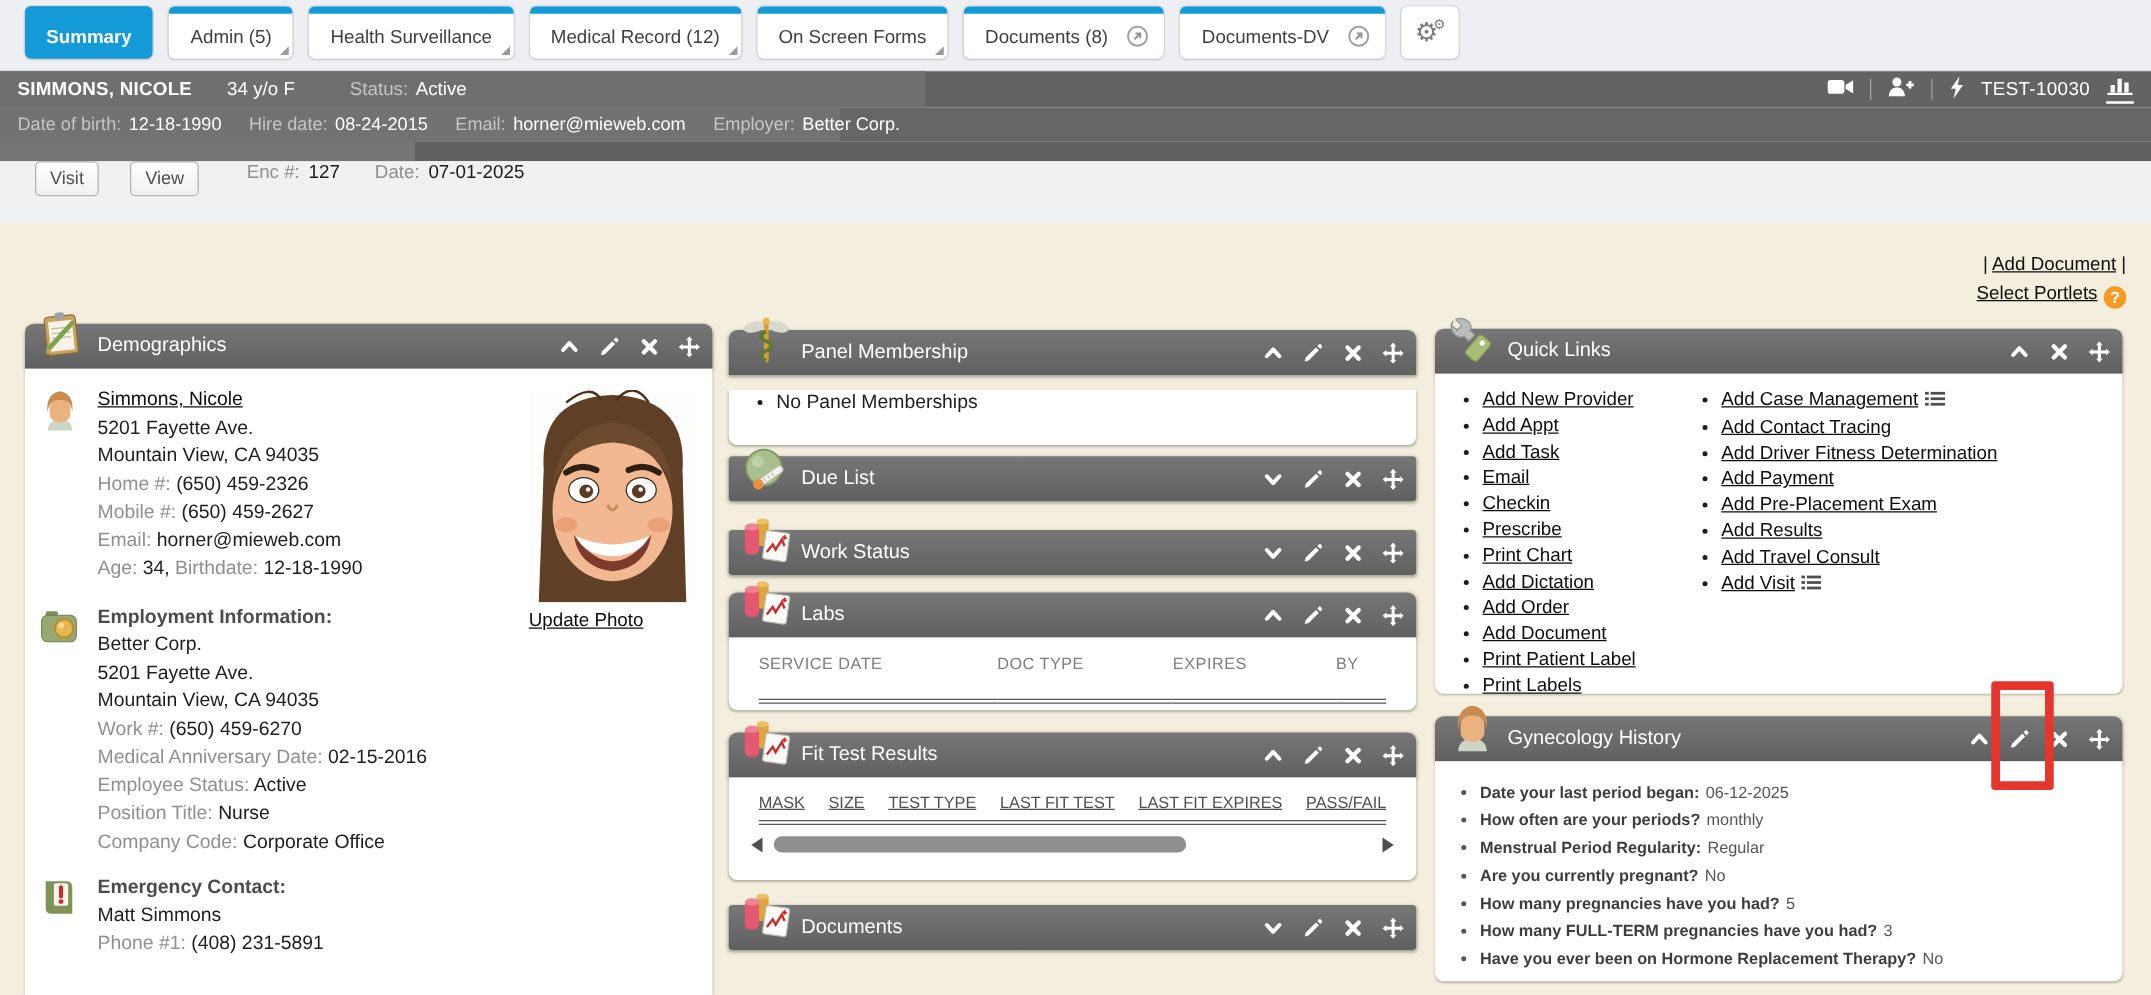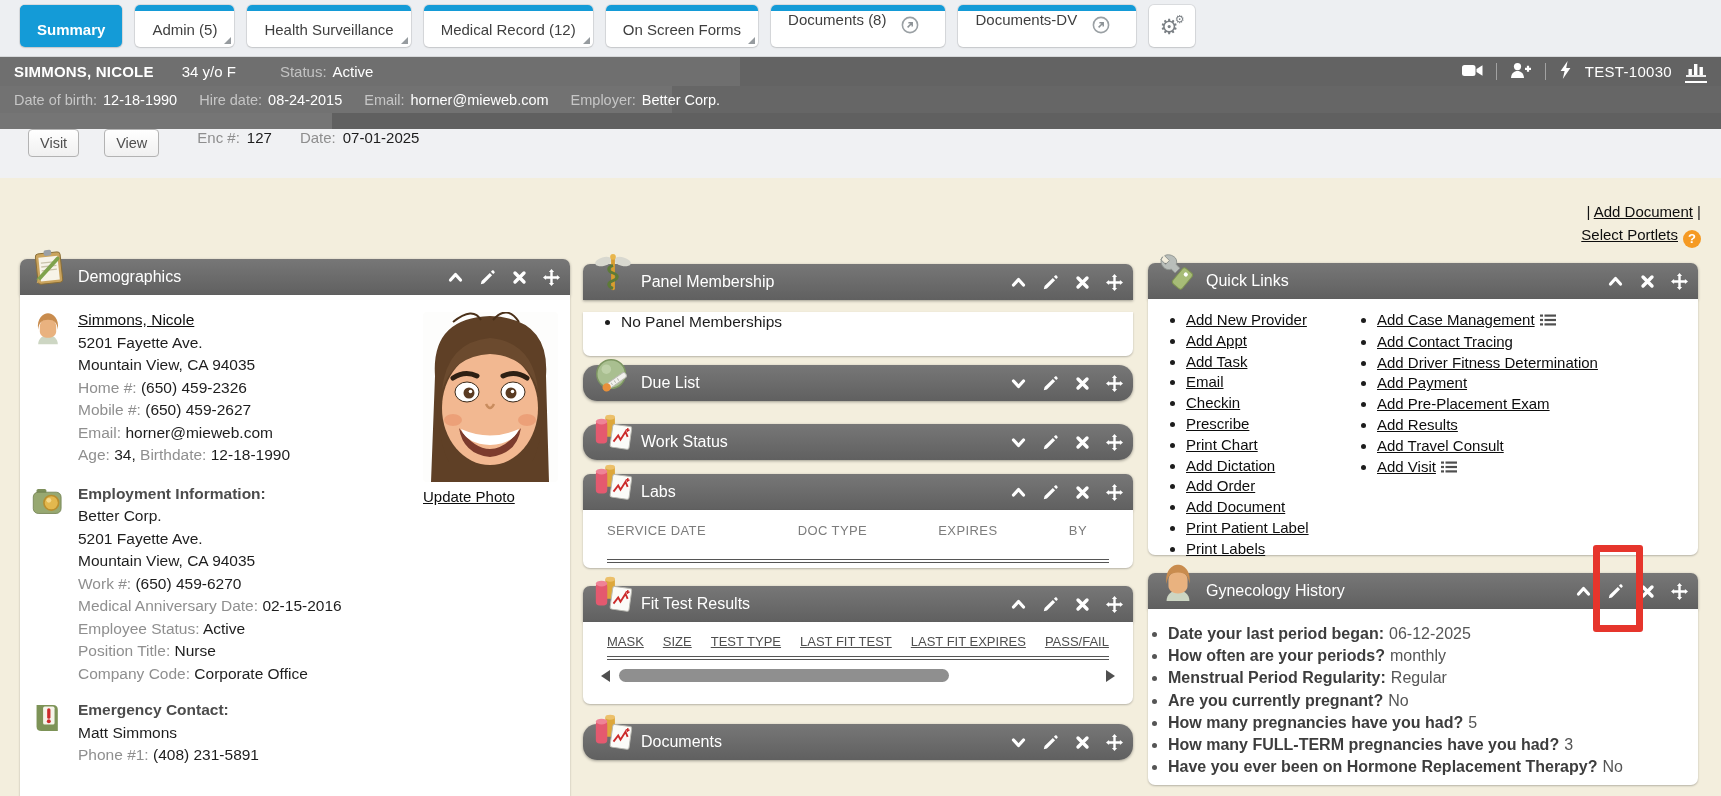--- a/index.html
+++ b/index.html
@@ -7,21 +7,21 @@
   body{position:relative;font-family:"Liberation Sans",sans-serif;background:#fff;overflow:hidden}
   a{color:#0d0d0d;text-decoration:underline;cursor:pointer}
 
   
   .tabbar{position:absolute;left:0;top:0;width:100%;height:57px;background:#edeff2;border-bottom:1px solid #d7d9db;display:flex;align-items:flex-start;padding:5px 0 0 20px;gap:13px}
   .tab,.tabgroup,.gearbtn{background:#fff;border-radius:5px;box-shadow:0 0 0 1px rgba(0,0,0,.08),0 1px 2px rgba(0,0,0,.10);position:relative;height:42px;overflow:hidden}
   .tab{display:flex;align-items:center;padding:6px 17px 0;font-size:15px;color:#3f3f3f;white-space:nowrap;cursor:pointer}
   .tab::before,.tabgroup::before{content:"";position:absolute;left:0;top:0;right:0;height:6px;background:#149bd7}
   .tab.active{background:#149bd7;color:#fff;font-weight:bold}
   .tab.fold::after{content:"";position:absolute;right:3px;bottom:3px;border-left:7px solid transparent;border-bottom:7px solid #969b9f}
-  .tabgroup{display:flex;padding:6px 22px 0 0}
+  .tabgroup{display:flex;align-items:center;padding:6px 8px 0 0}
   .tabgroup .tlabel{padding:0 10px 0 17px;font-size:15px;color:#3f3f3f;white-space:nowrap;cursor:pointer}
   .popout{width:27px;height:27px;display:flex;align-items:center;justify-content:center;cursor:pointer}
   .gearbtn{width:46px;display:flex;align-items:center;justify-content:center;color:#7b8085;cursor:pointer}
   .gear-main{font-size:21px;line-height:1}
   .gear-small{font-size:11px;margin:-14px 0 0 -4px}
 
   
   .banner1{position:absolute;top:57px;left:0;width:100%;height:29px;background:#636363;color:#fff;font-size:15px}
   .banner1 .shade{position:absolute;left:0;top:0;height:100%;width:740px;background:#6f6f6f}
   .b1in{position:relative;display:flex;align-items:center;height:100%;padding-left:14px}
@@ -51,21 +51,21 @@
 
   
   .content{position:absolute;top:178px;left:0;width:100%;height:618px;background:#f3eedd}
   .pagelinks{position:absolute;top:22px;right:20px;text-align:right;font-size:15px;color:#141414;line-height:23px}
   .help{display:inline-flex;width:18px;height:18px;border-radius:50%;background:#f59a23;color:#fff;font-weight:bold;font-size:13px;align-items:center;justify-content:center;vertical-align:-3px;margin-left:5px;cursor:pointer}
 
   
   .portlet{position:absolute;width:550px}
   .phead{position:relative;height:36px;background:linear-gradient(#777,#606060);display:flex;align-items:center;color:#fff;font-size:16px;padding-left:58px;box-shadow:0 1px 3px rgba(0,0,0,.35);cursor:move}
   .phead.expanded{border-radius:7px 7px 0 0}
-  .phead.collapsed{border-radius:14px}
+  .phead.collapsed{border-radius:3px}
   .picon{position:absolute;left:9px;top:-12px;width:42px;height:44px}
   .hicons{margin-left:auto;display:flex;align-items:center;gap:15px;padding-right:10px}
   .hicon{width:17px;height:17px;display:block;cursor:pointer}
   .pbody{background:#fff;border-radius:0 0 7px 7px;box-shadow:0 1px 2px rgba(0,0,0,.25);position:relative;font-size:15.5px;color:#1d1d1d}
 
   #p-demographics{left:20px;top:81px}
   #p-demographics .pbody{height:501px;border-radius:0;padding-top:14px;overflow:hidden}
   #p-panel{left:583px;top:86px}
   #p-panel .pbody{height:44px}
   #p-due{left:583px;top:187px}
@@ -107,21 +107,21 @@
   .sarr.r{right:-6px;border-left:9px solid #4f4f4f}
   .thumb{position:absolute;left:12px;top:0;width:330px;height:13px;background:#8f8f8f;border-radius:7px;cursor:grab}
 
   
   .qcol{list-style:disc;padding-left:17px;font-size:15px;line-height:20.8px}
   .qcol.c1{margin-left:21px;width:177px}
   .qcol.c2{margin-left:14px}
   .lstico{display:inline-block;margin-left:5px;vertical-align:-1px}
 
   
-  .gylist{list-style:disc;margin-left:17px;padding-left:3px;font-size:16px;line-height:22.2px;color:#555}
+  .gylist{list-style:disc;margin-left:33px;padding-left:3px;font-size:13px;line-height:22.2px;color:#555}
   .gylist b{color:#3d3d3d;margin-right:5px}
 
   .redbox{position:absolute;left:1593px;top:367px;width:50px;height:87px;border:7px solid #e6352c;border-radius:3px;z-index:50;pointer-events:none}
 </style>
 </head>
 <body>
 
 <header class="tabbar">
   <div class="tab active">
       <span>Summary</span>

